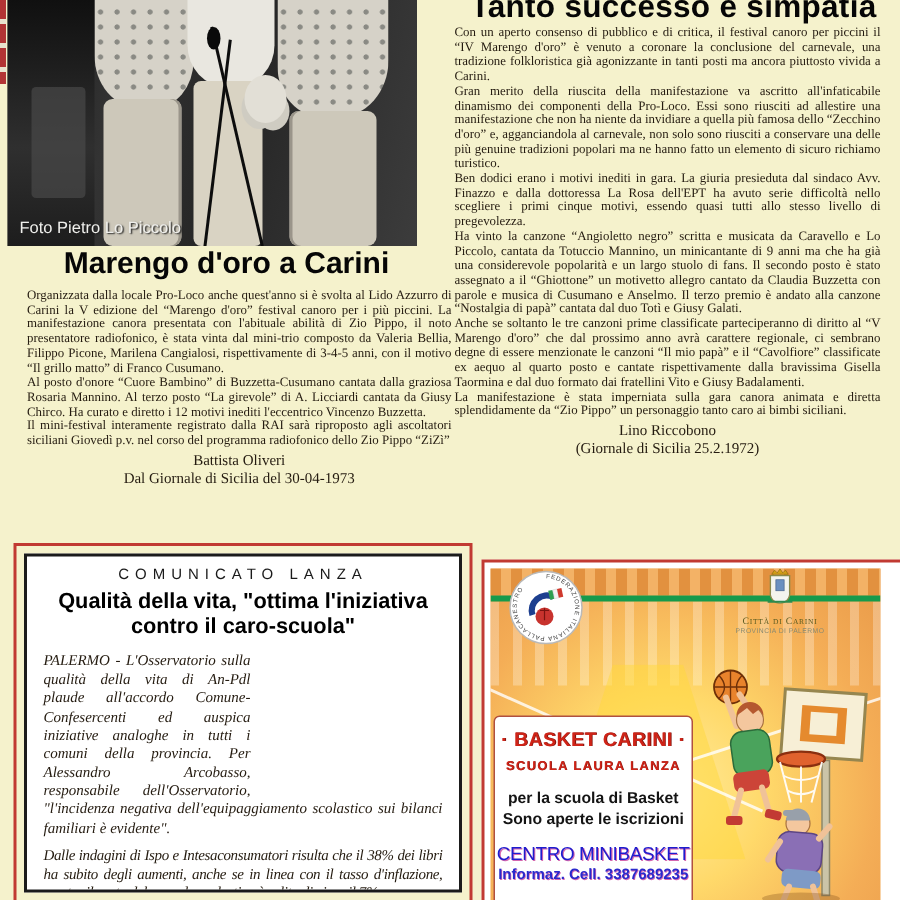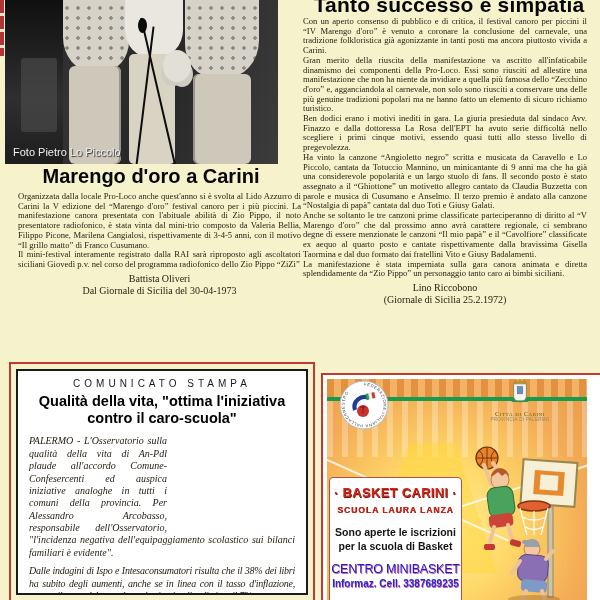--- a/index.html
+++ b/index.html
@@ -123,20 +123,21 @@
     <div class="ph-fig ph-flowers"></div>
     <div class="ph-fig ph-mic1"></div>
     <div class="ph-fig ph-mic2"></div>
     <div class="ph-fig ph-michead"></div>
     <div class="ph-credit">Foto Pietro Lo Piccolo</div>
   </div>
 
   <div class="headline-left">Marengo d'oro a Carini</div>
   <div class="article art-left">
     <p>Organizzata dalla locale Pro-Loco anche quest'anno si è svolta al Lido Azzurro di Carini la V edizione del “Marengo d'oro” festival canoro per i più piccini. La manifestazione canora presentata con l'abituale abilità di Zio Pippo, il noto presentatore radiofonico, è stata vinta dal mini-trio composto da Valeria Bellia, Filippo Picone, Marilena Cangialosi, rispettivamente di 3-4-5 anni, con il motivo “Il grillo matto” di Franco Cusumano.</p>
+    <p>Al posto d'onore “Cuore Bambino” di Buzzetta-Cusumano cantata dalla graziosa Rosaria Mannino. Al terzo posto “La girevole” di A. Licciardi cantata da Giusy Chirco. Ha curato e diretto i 12 motivi inediti l'eccentrico Vincenzo Buzzetta.</p>
     <p>Il mini-festival interamente registrato dalla RAI sarà riproposto agli ascoltatori siciliani Giovedì p.v. nel corso del programma radiofonico dello Zio Pippo “ZiZì”</p>
     <div class="sig">
       <div>Battista Oliveri</div>
       <div>Dal Giornale di Sicilia del 30-04-1973</div>
     </div>
   </div>
 
   <div class="headline-right">Tanto successo e simpatia</div>
   <div class="article art-right">
     <p>Con un aperto consenso di pubblico e di critica, il festival canoro per piccini il “IV Marengo d'oro” è venuto a coronare la conclusione del carnevale, una tradizione folkloristica già agonizzante in tanti posti ma ancora piuttosto vivida a Carini.</p>
@@ -146,21 +147,21 @@
     <p>Anche se soltanto le tre canzoni prime classificate parteciperanno di diritto al “V Marengo d'oro” che dal prossimo anno avrà carattere regionale, ci sembrano degne di essere menzionate le canzoni “Il mio papà” e il “Cavolfiore” classificate ex aequo al quarto posto e cantate rispettivamente dalla bravissima Gisella Taormina e dal duo formato dai fratellini Vito e Giusy Badalamenti.</p>
     <p>La manifestazione è stata imperniata sulla gara canora animata e diretta splendidamente da “Zio Pippo” un personaggio tanto caro ai bimbi siciliani.</p>
     <div class="sig">
       <div>Lino Riccobono</div>
       <div>(Giornale di Sicilia 25.2.1972)</div>
     </div>
   </div>
 
   <div class="press-frame">
     <div class="press-inner">
-      <div class="press-kicker">COMUNICATO STAMPA</div>
+      <div class="press-kicker">COMUNICATO LANZA</div>
       <div class="press-title">
         <div>Qualità della vita, "ottima l'iniziativa</div>
         <div>contro il caro-scuola"</div>
       </div>
       <div class="press-body">
         <div class="press-float"></div>
         <p>PALERMO - L'Osservatorio sulla qualità della vita di An-Pdl plaude all'accordo Comune-Confesercenti ed auspica iniziative analoghe in tutti i comuni della provincia. Per Alessandro Arcobasso, responsabile dell'Osservatorio, "l'incidenza negativa dell'equipaggiamento scolastico sui bilanci familiari è evidente".</p>
         <p class="press-p2">Dalle indagini di Ispo e Intesaconsumatori risulta che il 38% dei libri ha subito degli aumenti, anche se in linea con il tasso d'inflazione, mentre il costo del corredo scolastico è salito di circa il 7%.</p>
       </div>
     </div>
@@ -203,22 +204,22 @@
           <path d="M3 24 h18" stroke="#2e8a4f" stroke-width="1.6"></path>
         </svg>
         <div class="crest-l1">Città di Carini</div>
         <div class="crest-l2">PROVINCIA DI PALERMO</div>
       </div>
 
       <div class="info-box">
         <div class="club">· BASKET CARINI ·</div>
         <div class="school">SCUOLA LAURA LANZA</div>
         <div class="openl">
+          <div>per la scuola di Basket</div>
           <div>Sono aperte le iscrizioni</div>
-          <div>per la scuola di Basket</div>
         </div>
         <div class="center-mb">CENTRO MINIBASKET</div>
         <div class="info-tel">Informaz. Cell. 3387689235</div>
       </div>
 
       <div class="cartoon">
         <svg viewBox="0 0 125 160" width="125" height="160">
 
           <g transform="rotate(4 88 40)">
             <rect x="62" y="18" width="54" height="44" fill="#f7efd6" stroke="#96864f" stroke-width="2"></rect>

